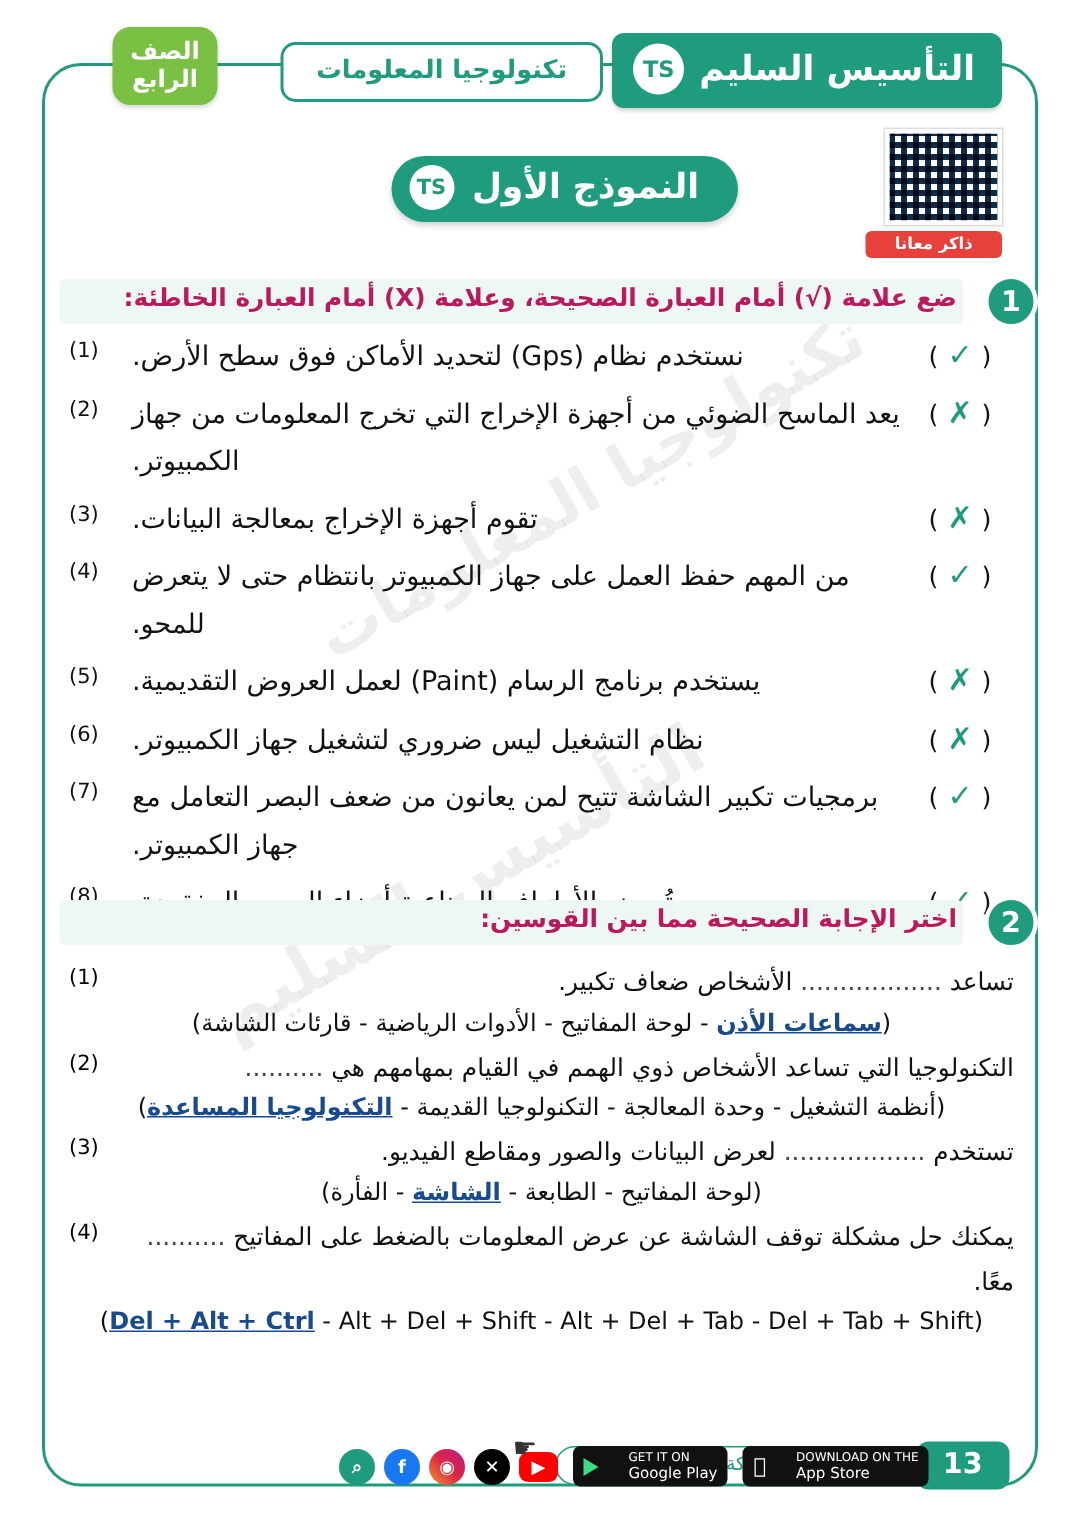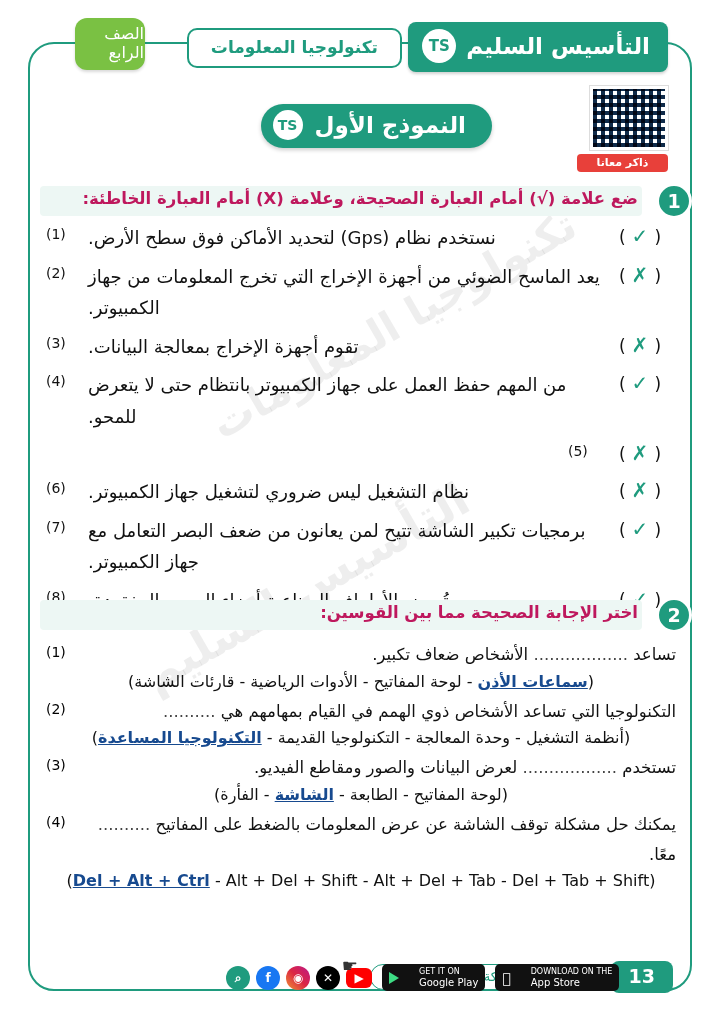--- a/index.html
+++ b/index.html
@@ -61,22 +61,22 @@
     background: #fff;
   }
   .grade-badge {
     position: absolute;
     right: 575px; top: 4px;
     background: #7ac143;
     color: #fff;
     border-radius: 12px;
     width: 70px;
     padding: 6px 1px 8px;
-    text-align: right;
-    font-size: 16px; font-weight: normal;
+    text-align: center;
+    font-size: 16px; font-weight: bold;
     line-height: 1.2;
     box-shadow: 0 2px 3px rgba(0,0,0,.15);
   }
 
   
   .qr-box {
     position: absolute;
     right: 52px; top: 86px;
     width: 84px;
   }
@@ -388,20 +388,21 @@
         <span class="paren">(</span><span class="sym t">✓</span><span class="paren">)</span>
       </div>
       <div class="q1-text">من المهم حفظ العمل على جهاز الكمبيوتر بانتظام حتى لا يتعرض للمحو.</div>
       <div class="q1-idx">(4)</div>
     </div>
 
     <div class="q1-row">
       <div class="q1-mark">
         <span class="paren">(</span><span class="sym f">✗</span><span class="paren">)</span>
       </div>
+      <div class="q1-text">يستخدم برنامج الرسام (Paint) لعمل العروض التقديمية.</div>
       <div class="q1-idx">(5)</div>
     </div>
 
     <div class="q1-row">
       <div class="q1-mark">
         <span class="paren">(</span><span class="sym f">✗</span><span class="paren">)</span>
       </div>
       <div class="q1-text">نظام التشغيل ليس ضروري لتشغيل جهاز الكمبيوتر.</div>
       <div class="q1-idx">(6)</div>
     </div>

